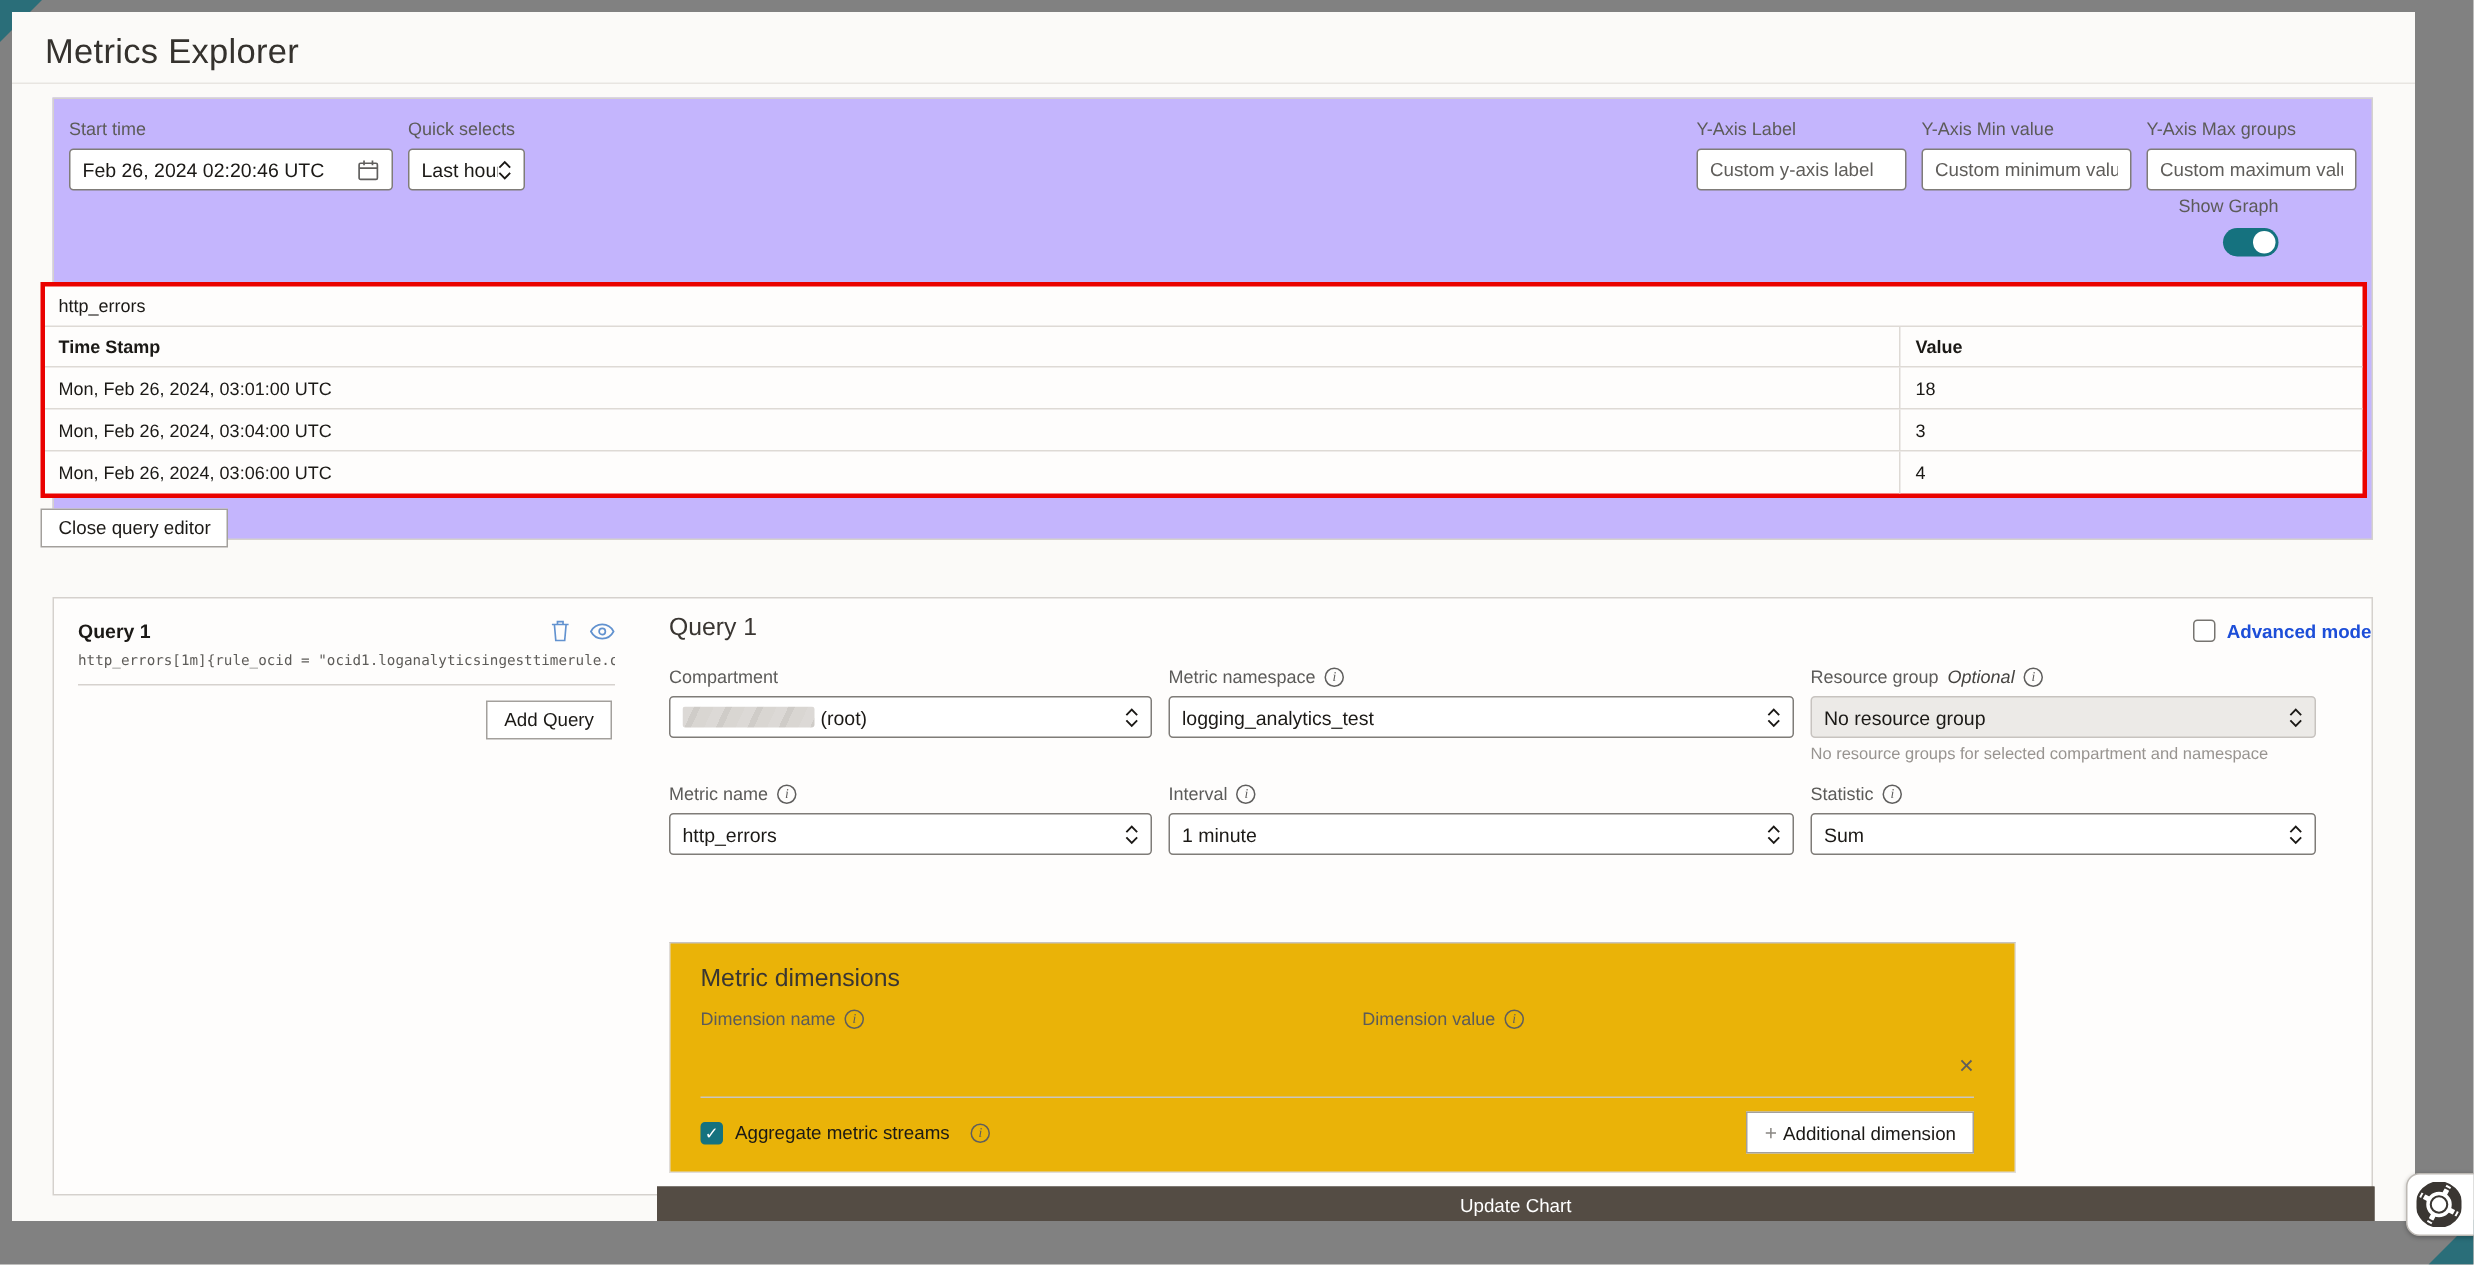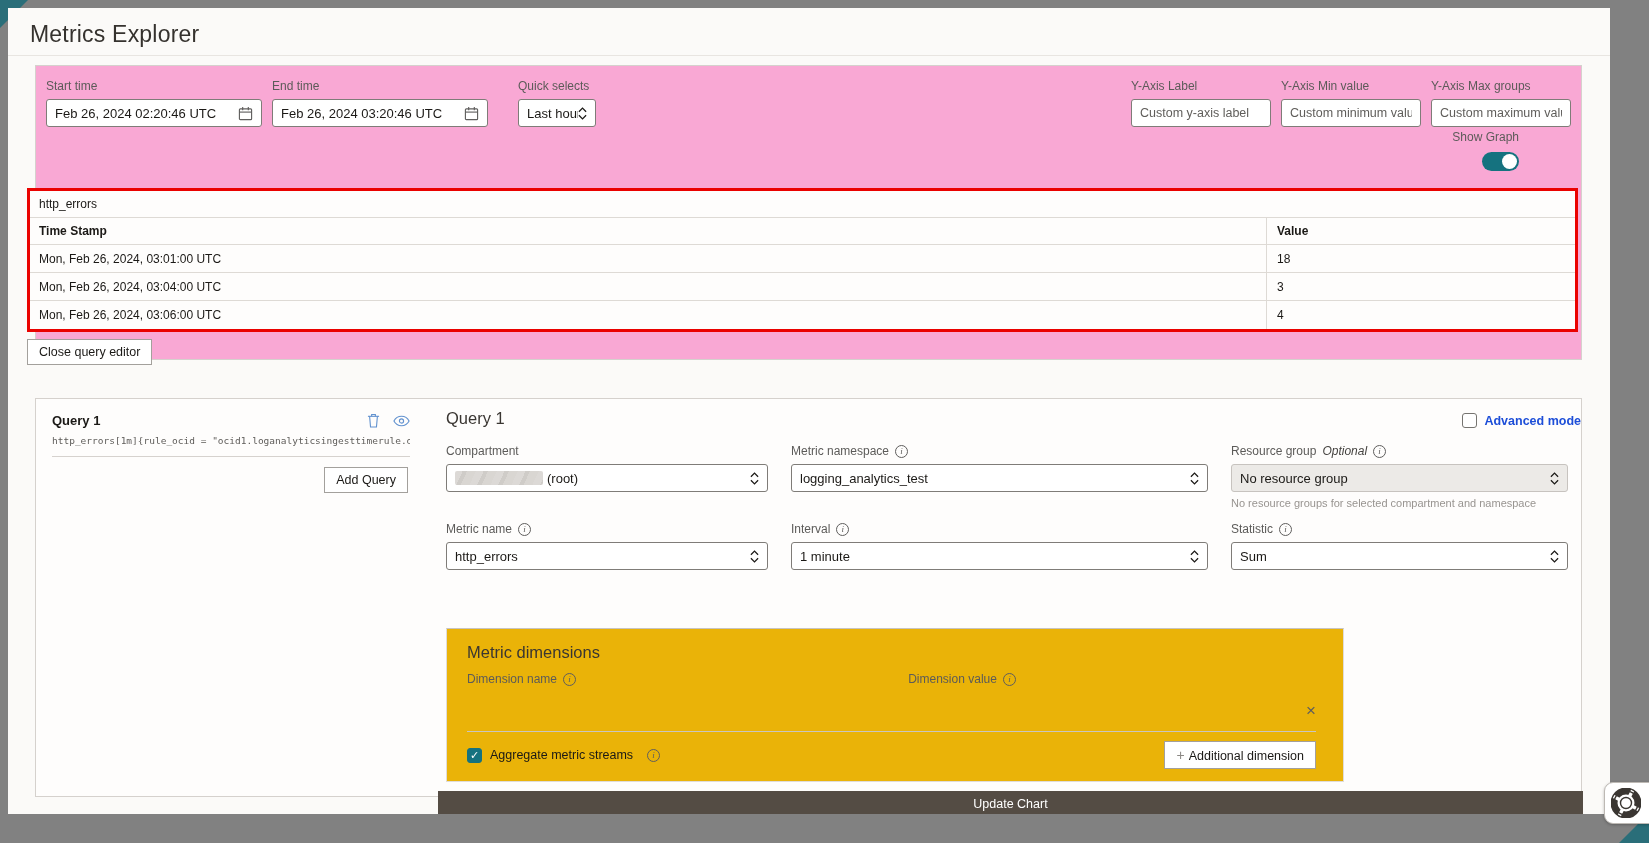--- a/index.html
+++ b/index.html
@@ -19,21 +19,21 @@
   .app {
     position:absolute; left:8px; top:8px; width:1602px; height:806px;
     background:#fbfaf8; z-index:2; overflow:hidden;
   }
   .page-header { height:48px; padding:13px 0 0 22px; border-bottom:1px solid #e8e5e1; }
   .page-header h1 { font-size:23px; font-weight:400; color:#35322e; letter-spacing:.2px; }
 
   
   .top-card {
     position:absolute; left:27px; top:57px; width:1547px; height:295px;
-    background:#f9a8d4; border:1px solid #d5d1cd;
+    background:#c4b5fd; border:1px solid #d5d1cd;
   }
   .controls { display:flex; padding:13px 10px 0 10px; }
   .field { display:flex; flex-direction:column; }
   .field label, .flabel { font-size:12px; color:#5c5b59; margin-bottom:6px; white-space:nowrap; }
   .input-box {
     height:28px; border:1px solid #7f7c78; border-radius:3px; background:#fff;
     display:flex; align-items:center; padding:0 8px; font-size:13px; color:#1b1916;
   }
   .input-box.date { width:216px; justify-content:space-between; }
   .mr9 { margin-right:10px; } .mr30 { margin-right:30px; }
@@ -97,21 +97,21 @@
   }
   .add-query-row { text-align:right; margin-top:10px; padding-right:2px; }
 
   .query-form { position:absolute; left:410px; top:0; width:1137px; padding-top:10px; }
   .form-head { position:relative; height:22px; }
   .form-head h2 { font-size:16.5px; font-weight:400; color:#3a3632; }
   .adv-mode { position:absolute; right:2px; top:4px; display:flex; align-items:center; gap:7px; font-size:12.5px; color:#1d4ed8;font-weight:bold; }
   .cb { width:15px; height:15px; border:1px solid #767470; border-radius:3px; background:#fff; display:inline-flex; align-items:center; justify-content:center; cursor:pointer; }
   .cb.checked { background:#15727f; border-color:#15727f; color:#fff; font-size:11px; }
 
-  .frow { display:flex; gap:23px; margin-top:13px; }
+  .frow { display:flex; gap:11px; margin-top:13px; }
   .fcol { display:flex; flex-direction:column; }
   .fcol .labelrow { display:flex; align-items:center; margin-bottom:6px; }
   .w1 { width:322px; } .w2 { width:417px; } .w3 { width:337px; }
   .helper { font-size:11px; color:#989490; margin-top:5px; }
   .opt { font-style:italic; font-size:12px; color:#454340; margin-left:6px; }
 
   .info {
     width:13px; height:13px; border:1px solid #5f5e5d; border-radius:50%;
     display:inline-flex; align-items:center; justify-content:center;
     font-size:9px; font-style:italic; font-family:"Liberation Serif",serif;
@@ -177,35 +177,20 @@
                   <g fill="none" stroke="#5f5e5d" stroke-width="1.2">
                     <rect x="1.5" y="3" width="13" height="11.5" rx="1"></rect>
                     <path d="M1.5 6.5h13"></path>
                     <path d="M5 1v3.5M11 1v3.5"></path>
                   </g>
                 </svg>
             </span>
           </div>
         </div>
 
-        <div class="field mr30">
-          <label>End time</label>
-          <div class="input-box date">
-            <span>Feb 26, 2024 03:20:46 UTC</span>
-            <span class="icn">
-              <svg width="15" height="15" viewBox="0 0 16 16">
-                  <g fill="none" stroke="#5f5e5d" stroke-width="1.2">
-                    <rect x="1.5" y="3" width="13" height="11.5" rx="1"></rect>
-                    <path d="M1.5 6.5h13"></path>
-                    <path d="M5 1v3.5M11 1v3.5"></path>
-                  </g>
-                </svg>
-            </span>
-          </div>
-        </div>
 
         <div class="field">
           <label>Quick selects</label>
           <div class="select sm">
             <span class="sel-text">
                 <span>Last hour</span>
               </span>
             <span>
               <svg width="9" height="13" viewBox="0 0 10 14">
                   <g fill="none" stroke="#1b1916" stroke-width="1.4">

